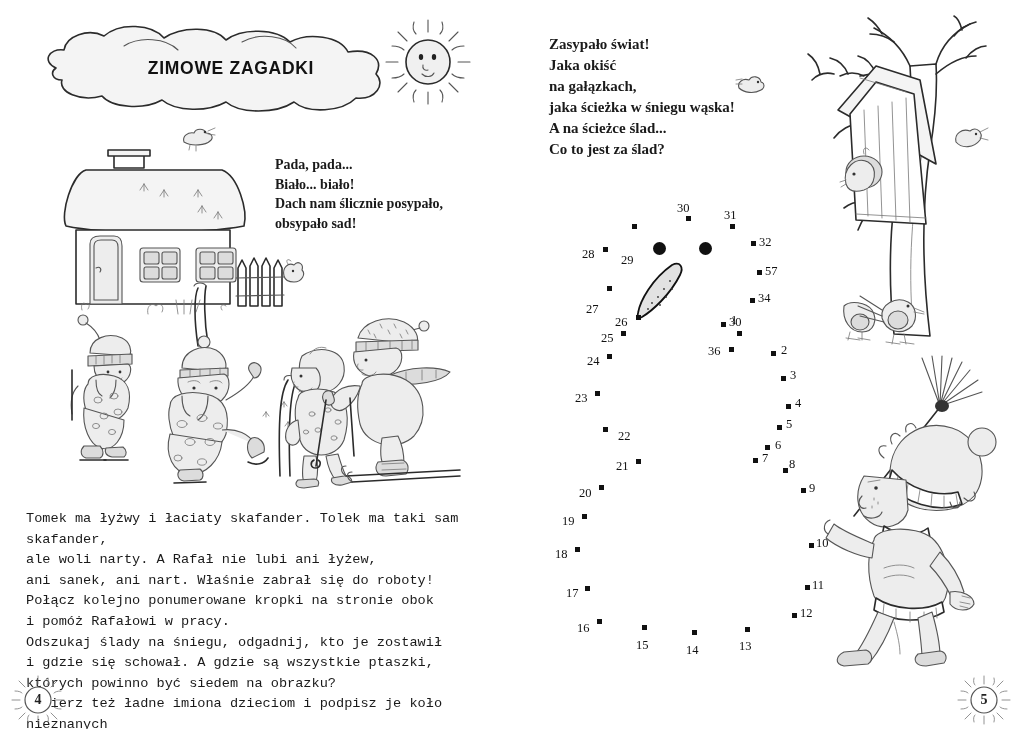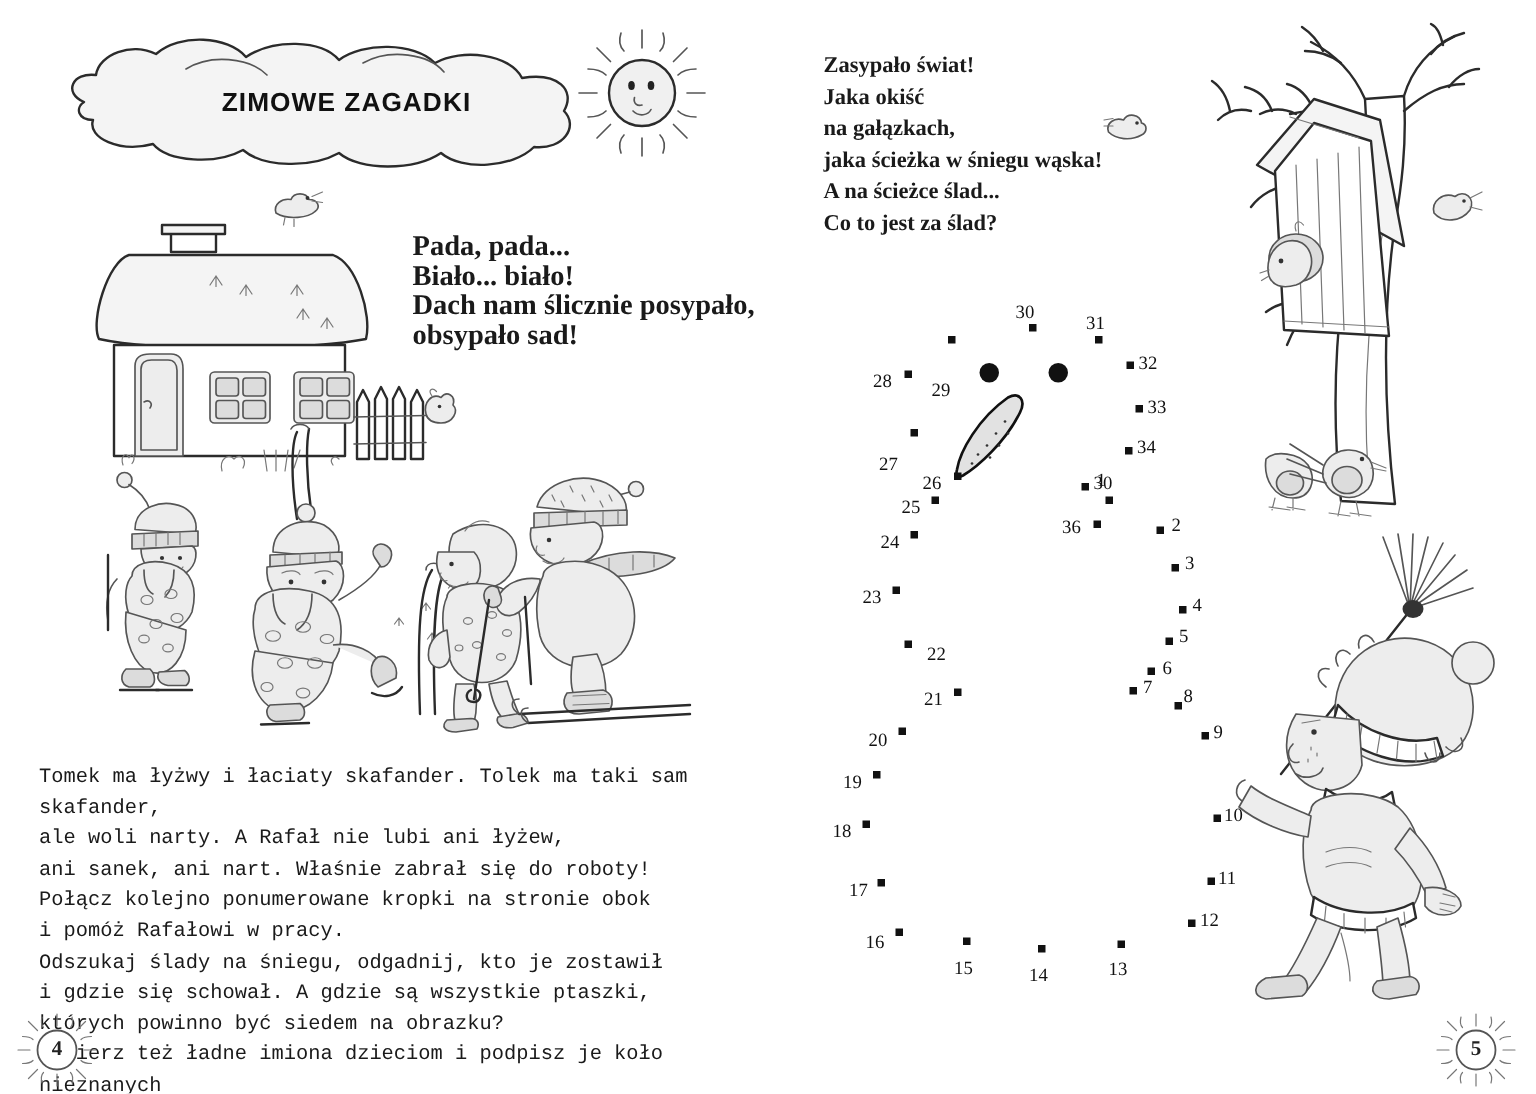--- a/index.html
+++ b/index.html
@@ -34,21 +34,21 @@
     color: #111;
     z-index: 3;
     padding-left: 22px;
     box-sizing: border-box;
   }
 
   
   .poem {
     font-family: "Liberation Serif", serif;
     font-weight: bold;
-    font-size: 19px;
+    font-size: 14px;
     line-height: 19.5px;
     color: #1a1a1a;
     white-space: pre-line;
   }
   #poem-left { left: 275px; top: 155px; width: 230px; }
   #poem-right { left: 549px; top: 34px; width: 250px; font-size: 15px; line-height: 21px;}
 
   
   #instructions {
     left: 26px; top: 485px; width: 450px;
@@ -629,21 +629,21 @@
       <div class="dot-label" style="left: 33px; top: 52px;">28</div>
       <div class="dot" style="left: 83px; top: 29px;"></div>
       <div class="dot-label" style="left: 72px; top: 14px; margin-top: 44px;">29</div>
       <div class="dot" style="left: 137px; top: 21px;"></div>
       <div class="dot-label" style="left: 128px; top: 6px;">30</div>
       <div class="dot" style="left: 181px; top: 29px;"></div>
       <div class="dot-label" style="left: 175px; top: 13px;">31</div>
       <div class="dot" style="left: 202px; top: 46px;"></div>
       <div class="dot-label" style="left: 210px; top: 40px;">32</div>
       <div class="dot" style="left: 208px; top: 75px;"></div>
-      <div class="dot-label" style="left: 216px; top: 69px;">33</div>
+      <div class="dot-label" style="left: 216px; top: 69px;">57</div>
       <div class="dot" style="left: 201px; top: 103px;"></div>
       <div class="dot-label" style="left: 209px; top: 96px;">34</div>
       <div class="dot" style="left: 172px; top: 127px;"></div>
       <div class="dot-label" style="left: 180px; top: 120px;">30</div>
       <div class="dot" style="left: 180px; top: 152px;"></div>
       <div class="dot-label" style="left: 159px; top: 149px;">36</div>
     </div>
 
   <div class="abs pagenum-wrap" id="pagenum-right">
     <svg width="64" height="56" viewBox="0 0 64 56">

